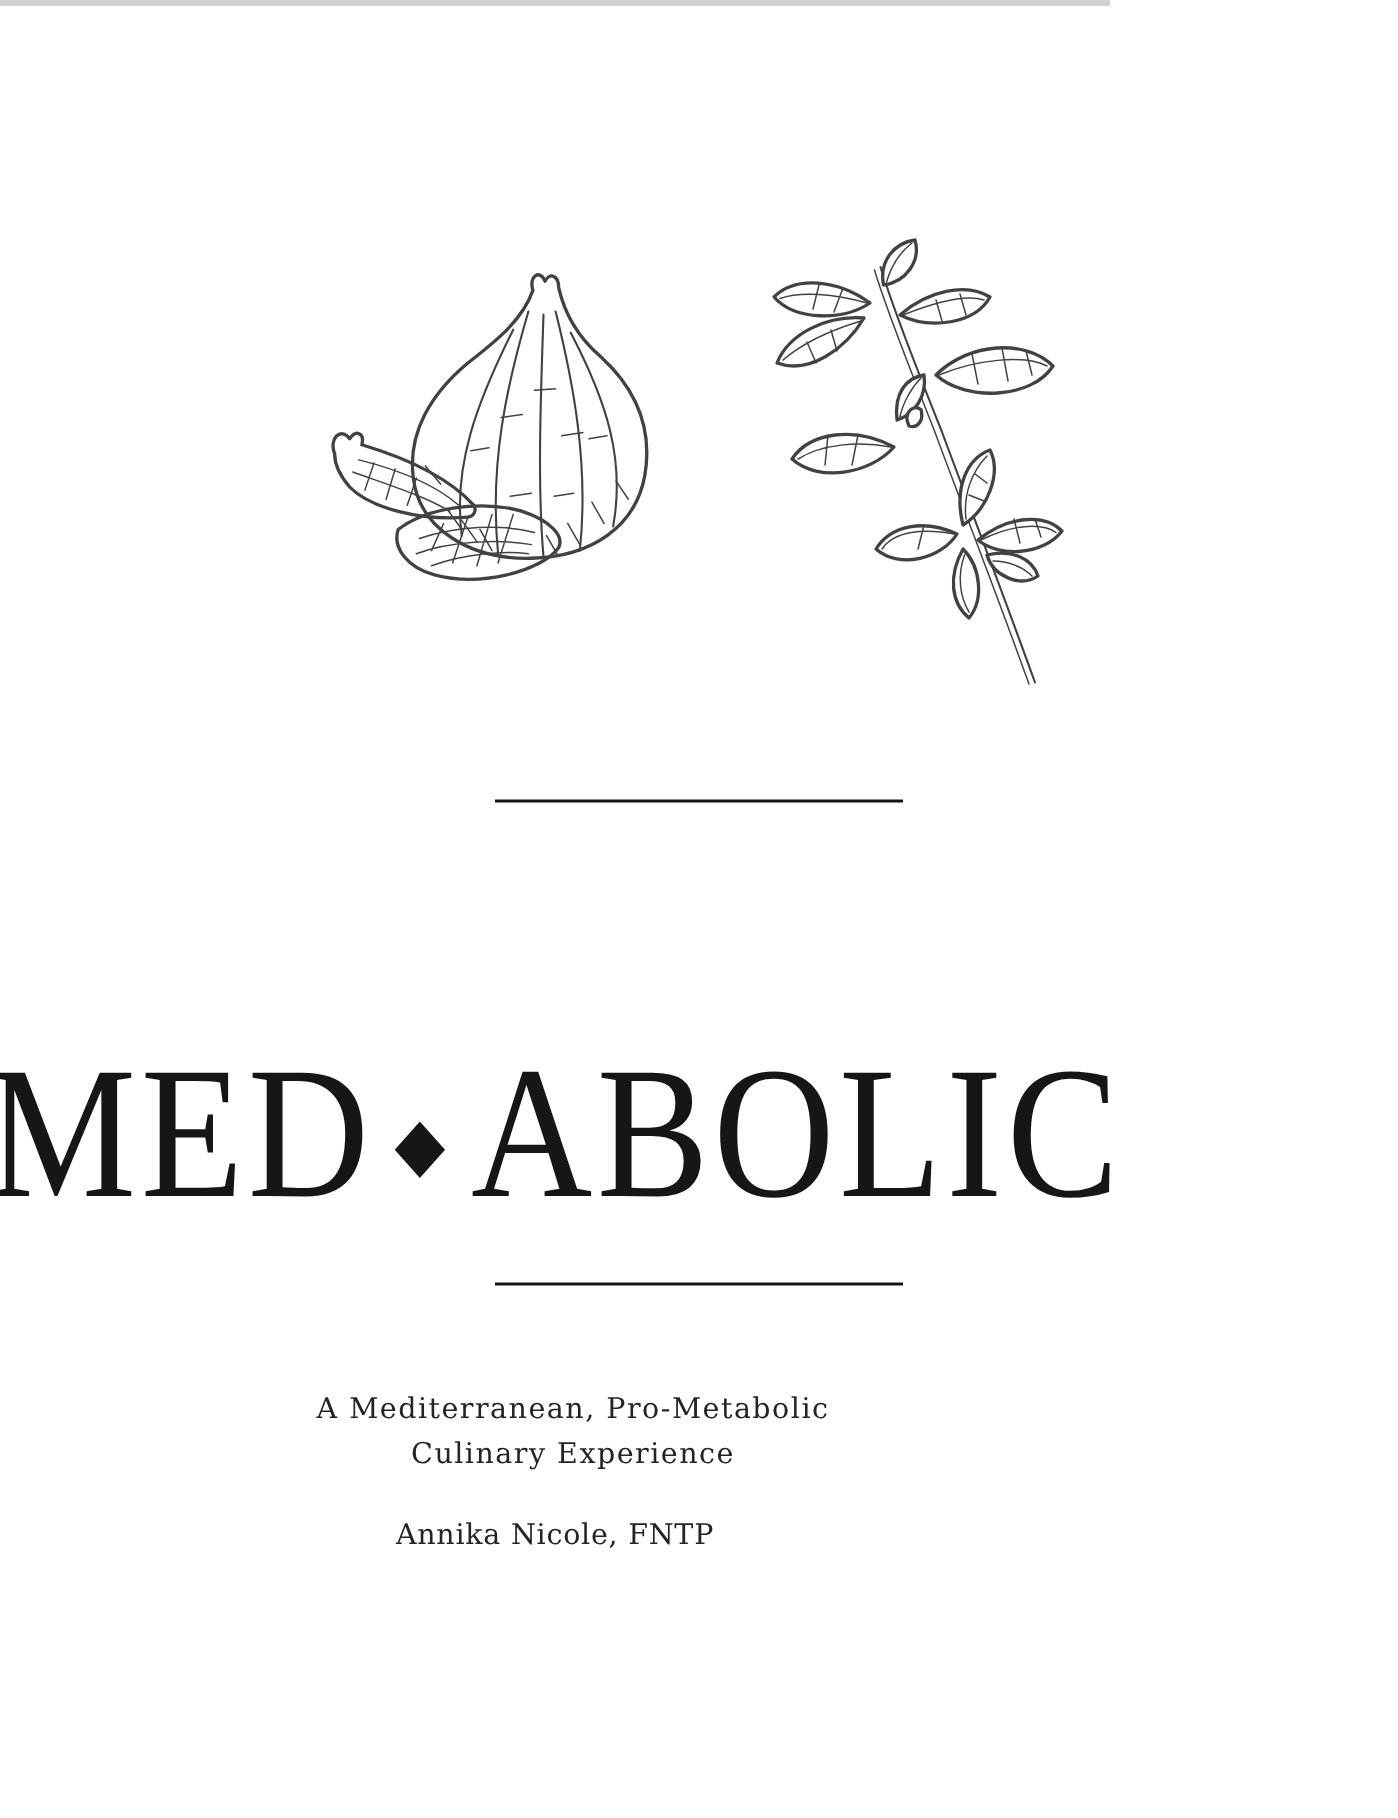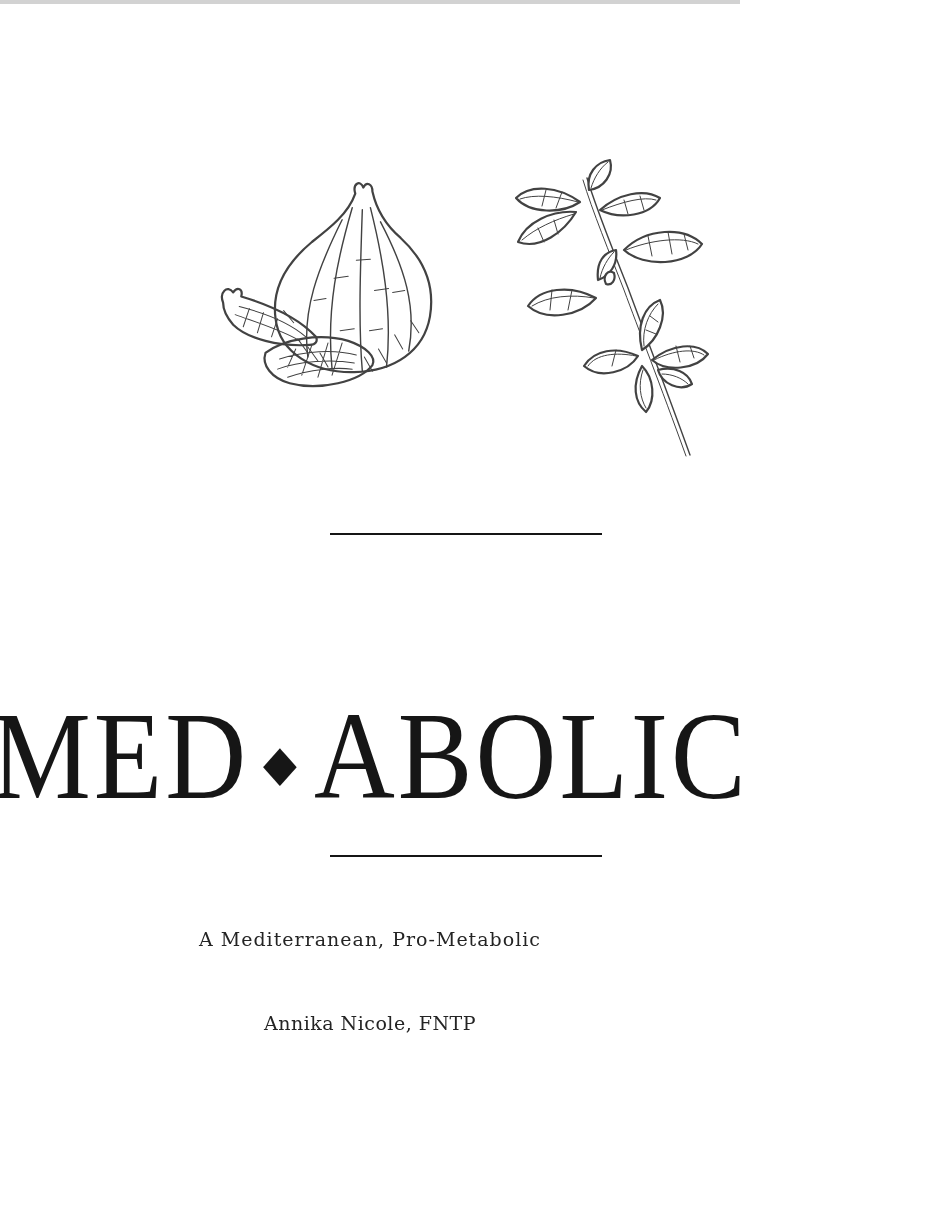--- a/index.html
+++ b/index.html
@@ -62,21 +62,21 @@
   .title-diamond {
     font-size: 44px;
     position: relative;
     top: -16px;
     margin: 0 14px;
     font-family: "DejaVu Sans", sans-serif;
   }
   .subtitle {
     position: absolute;
     top: 924px;
-    left: 0;
+    left: 12px;
     width: 100%;
     text-align: center;
     font-family: "DejaVu Serif", serif;
     font-size: 19px;
     line-height: 30px;
     letter-spacing: 1px;
     color: #242424;
   }
   .author {
     position: absolute;
@@ -173,17 +173,18 @@
   <h1 class="title-row">
     <span class="title-word">MED</span>
     <span class="title-diamond">◆</span>
     <span class="title-word">ABOLIC</span>
   </h1>
 
   <div class="divider divider-bottom"></div>
 
   <div class="subtitle">
     <div>A Mediterranean, Pro-Metabolic</div>
+    <div>Culinary Experience</div>
   </div>
 
   <div class="author">Annika Nicole, FNTP</div>
 
 </div>
 
 </body></html>

